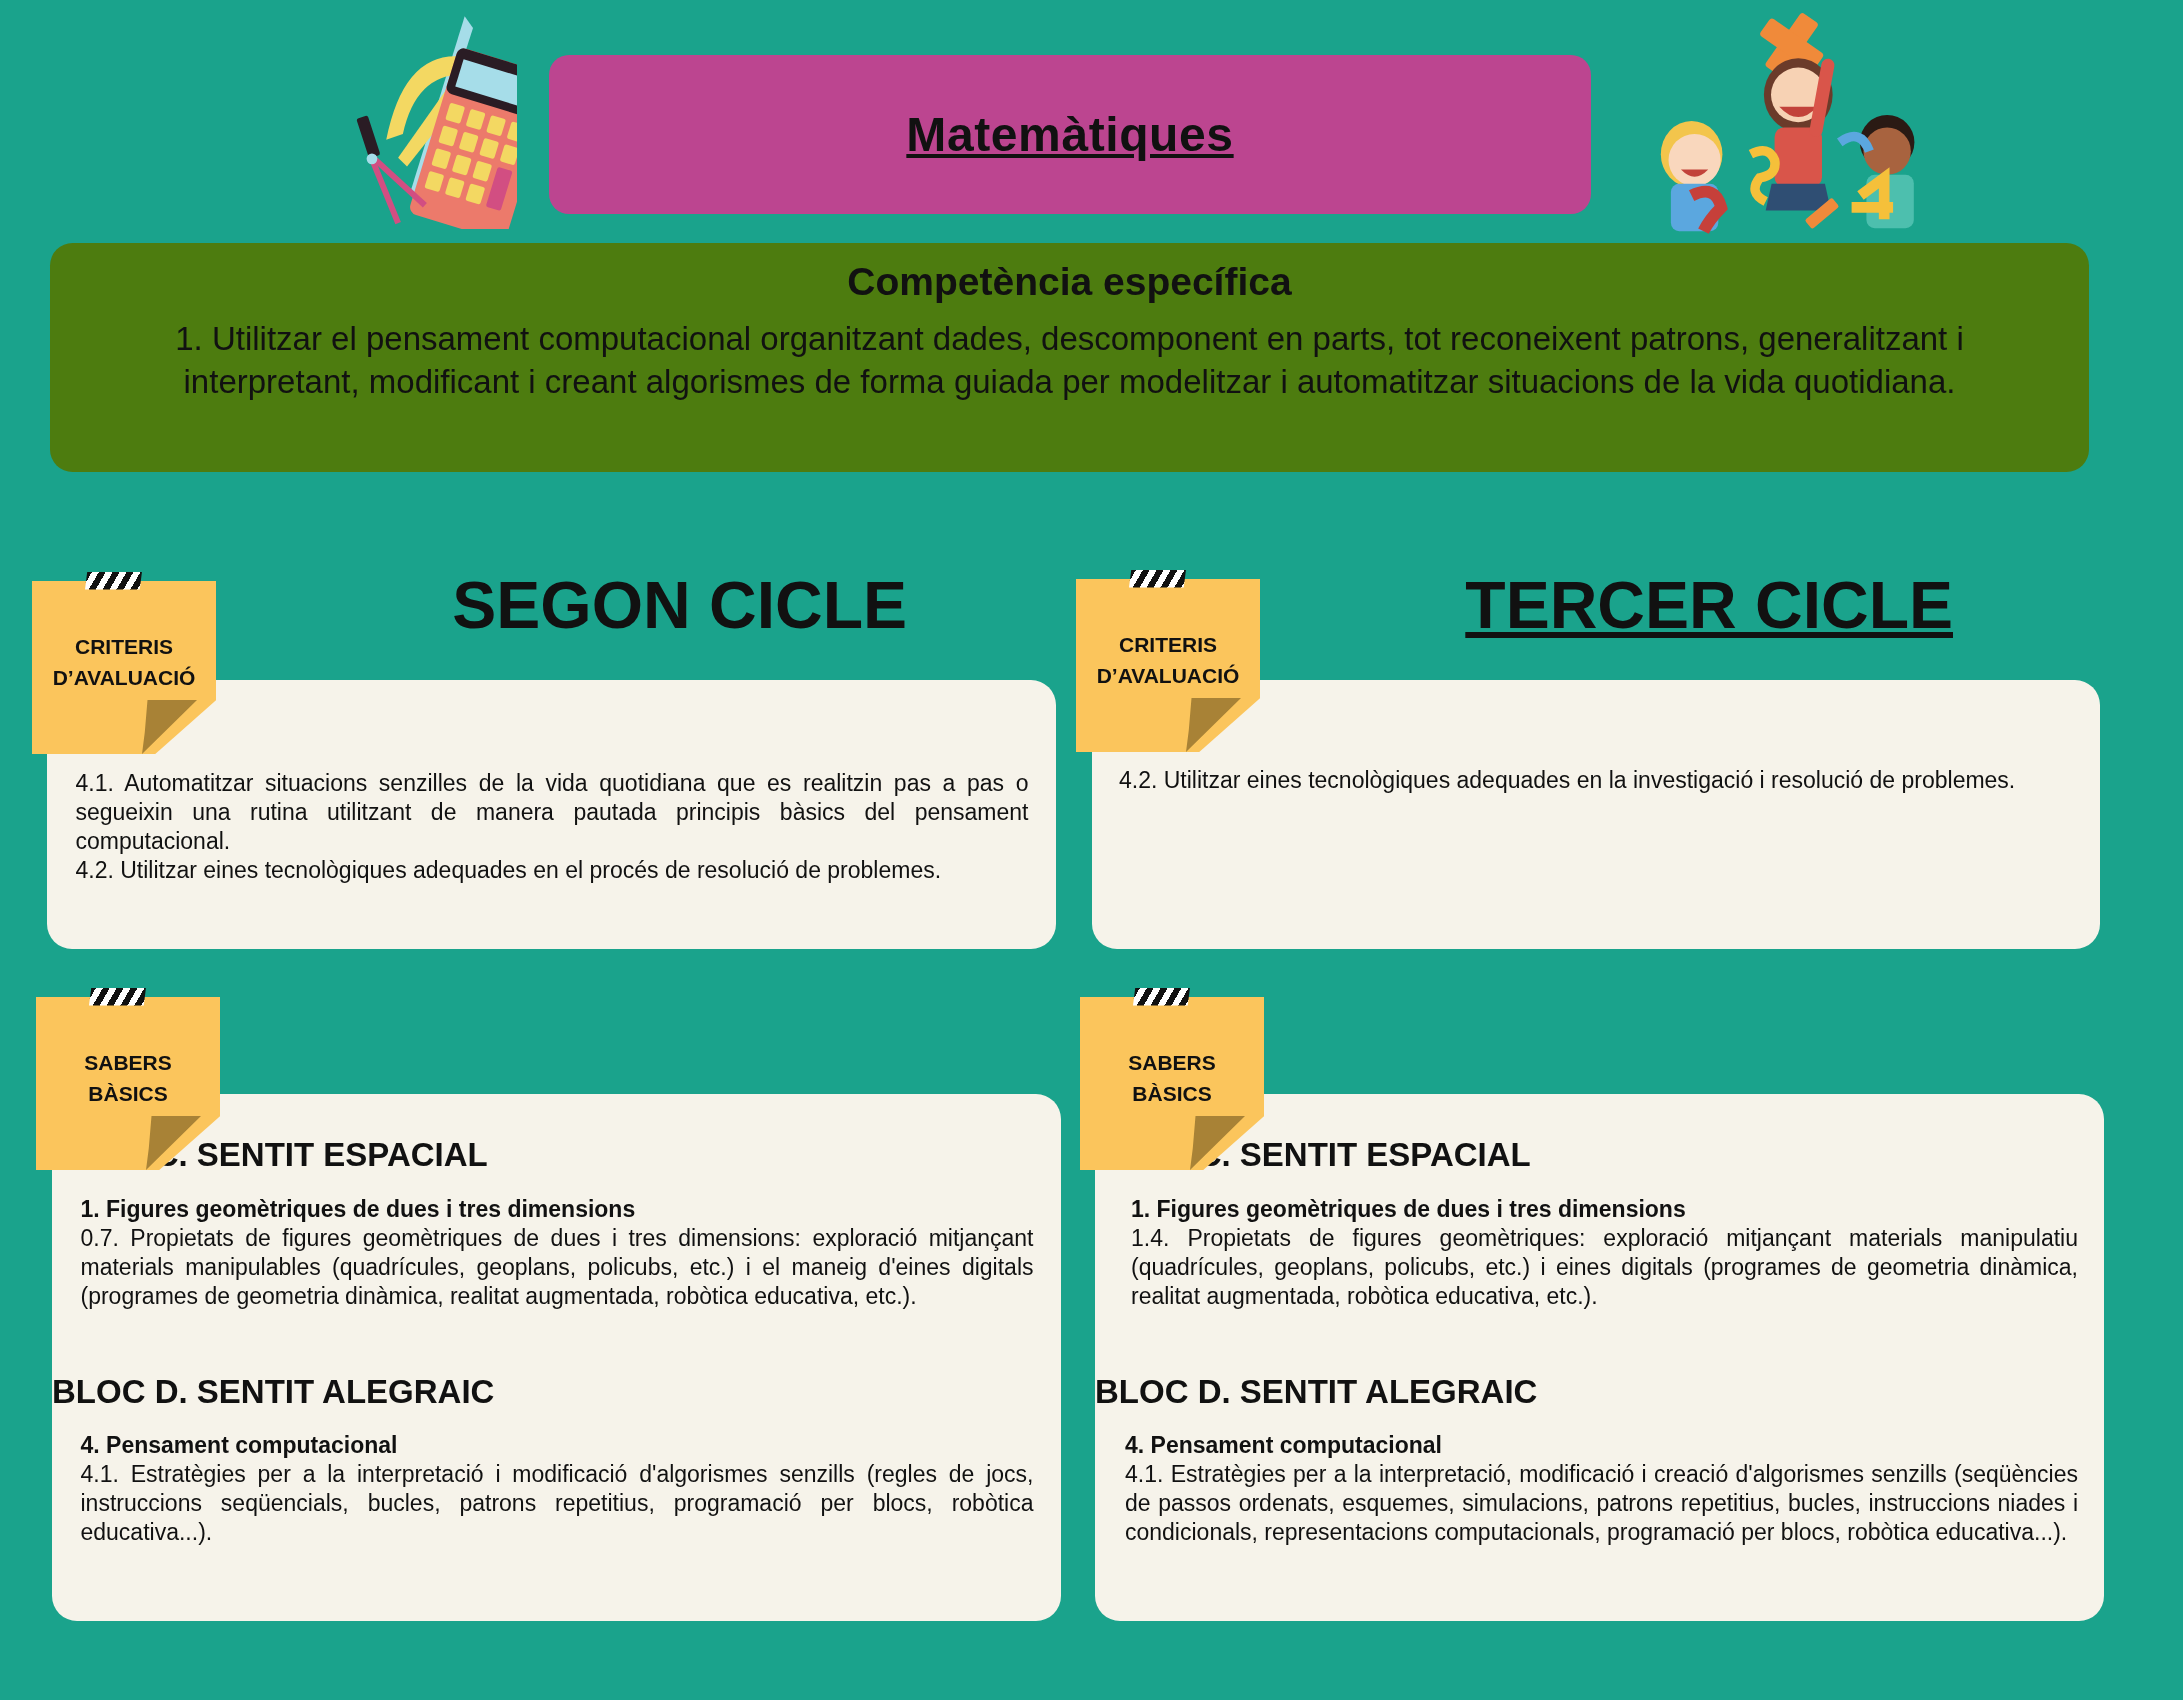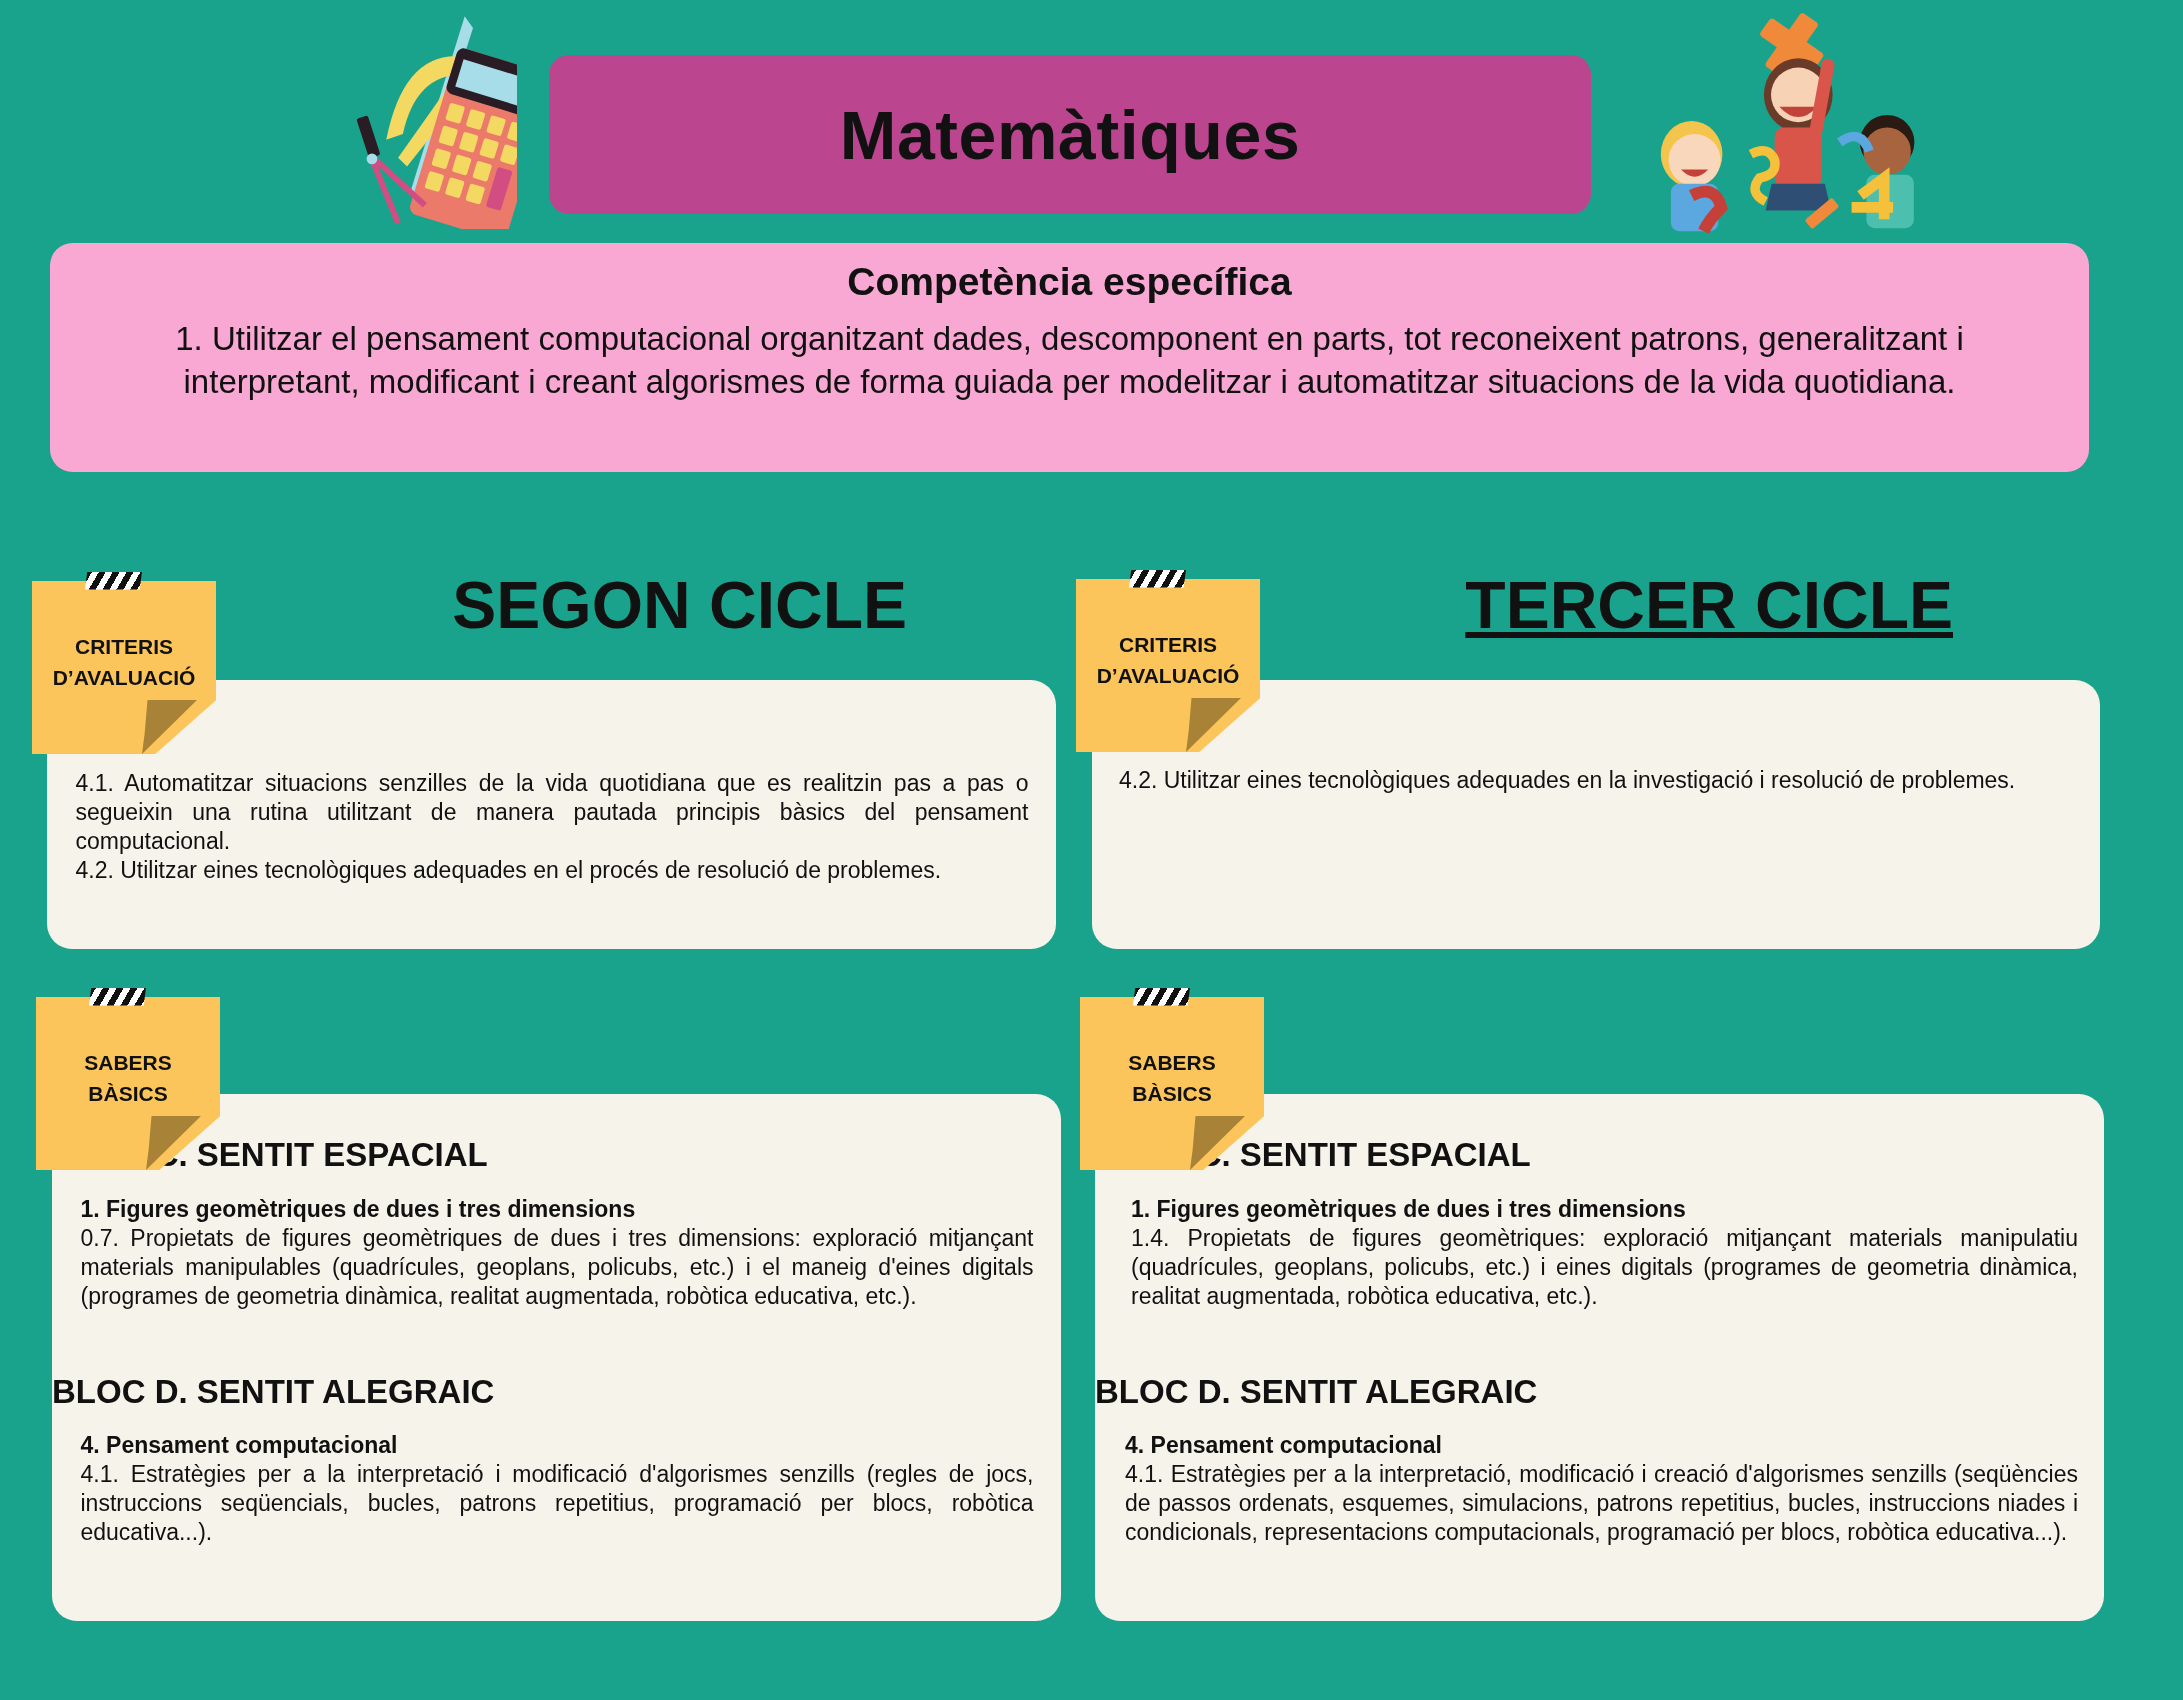--- a/index.html
+++ b/index.html
@@ -10,26 +10,26 @@
     color:#111;
   }
   .abs { position:absolute; }
 
   
   .title-box {
     left:549px; top:55px; width:1042px; height:159px;
     background:#bc4590; border-radius:20px;
     display:flex; align-items:center; justify-content:center;
   }
-  .title-text { font-size:68px; font-weight:700; letter-spacing:0.6px; color:#111; }
+  .title-text { font-size:48px; font-weight:700; letter-spacing:0.6px; color:#111;text-decoration:underline; }
 
   
   .comp-box {
     left:50px; top:243px; width:2039px; height:229px;
-    background:#f9a8d4; border-radius:22.6px; text-align:center;
+    background:#4d7c0f; border-radius:22.6px; text-align:center;
   }
   .comp-title { margin-top:16.6px; font-size:39px; font-weight:700; }
   .comp-text { margin:13px 107px 0; font-size:33px; line-height:43px; }
 
   
   .cycle-head { font-size:66px; font-weight:700; top:567px; text-align:right; width:712px; }
 
   
   .card { background:#f6f3ea; border-radius:25px; }
   .card-text { position:absolute; font-size:23px; line-height:29px; text-align:justify; }

